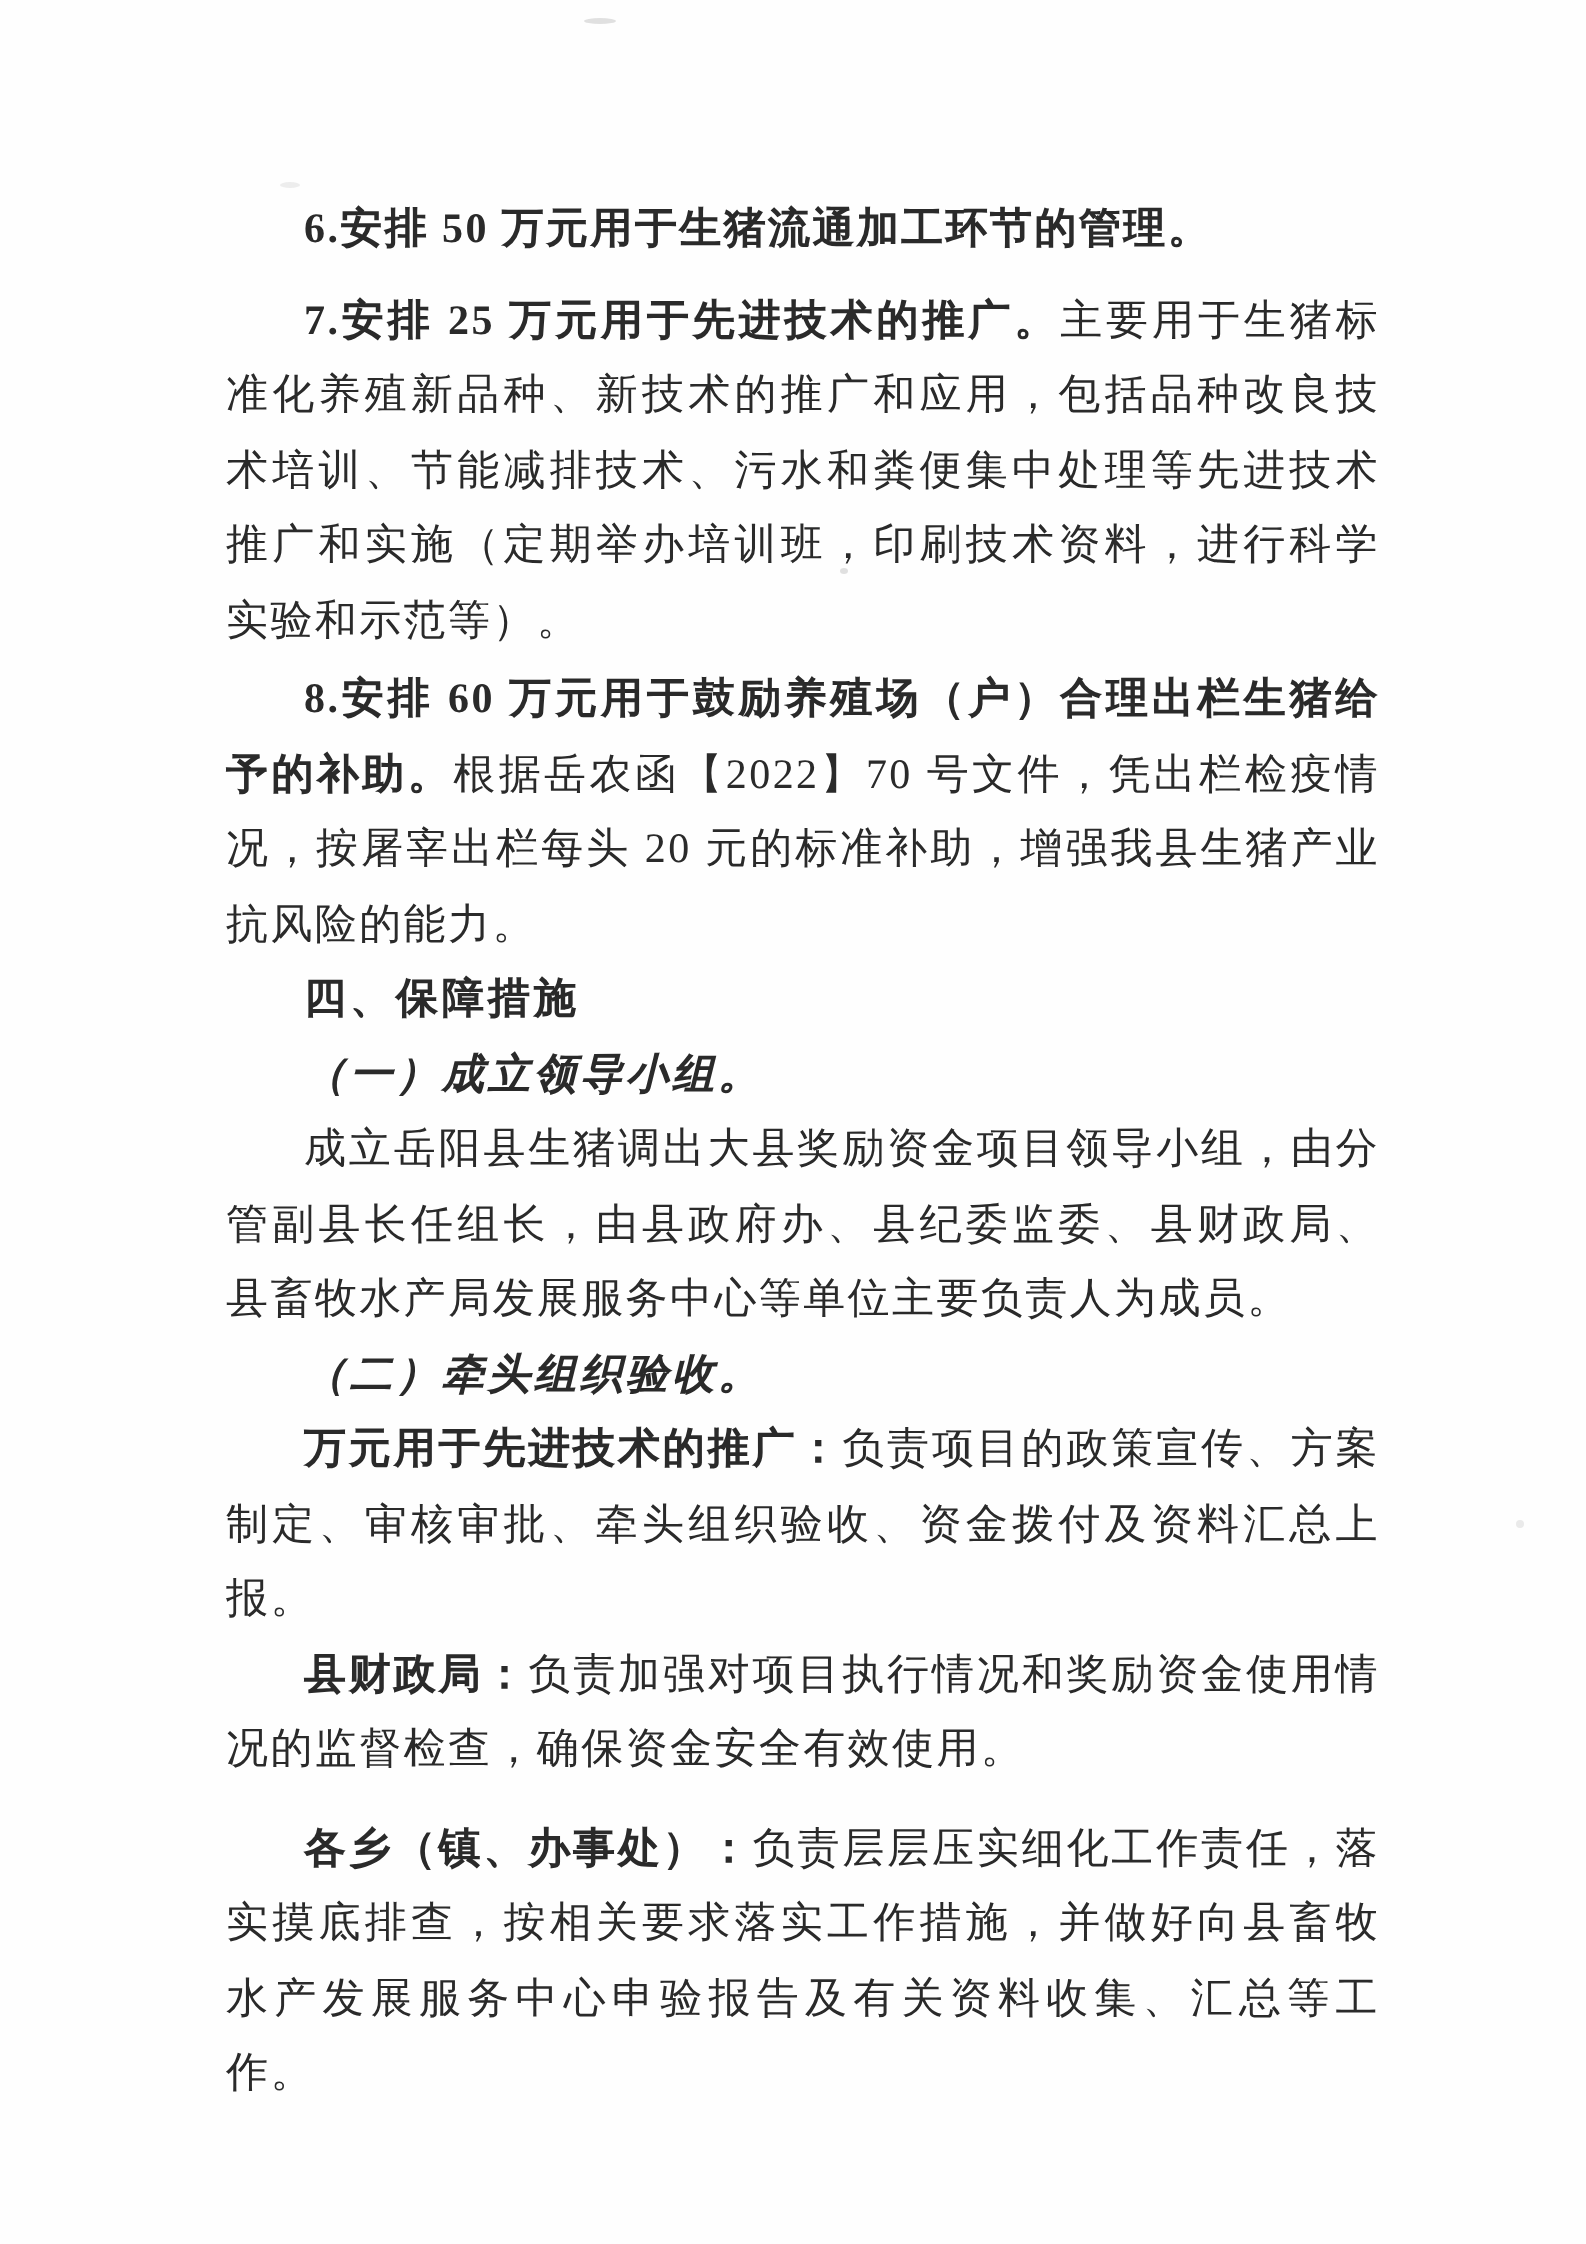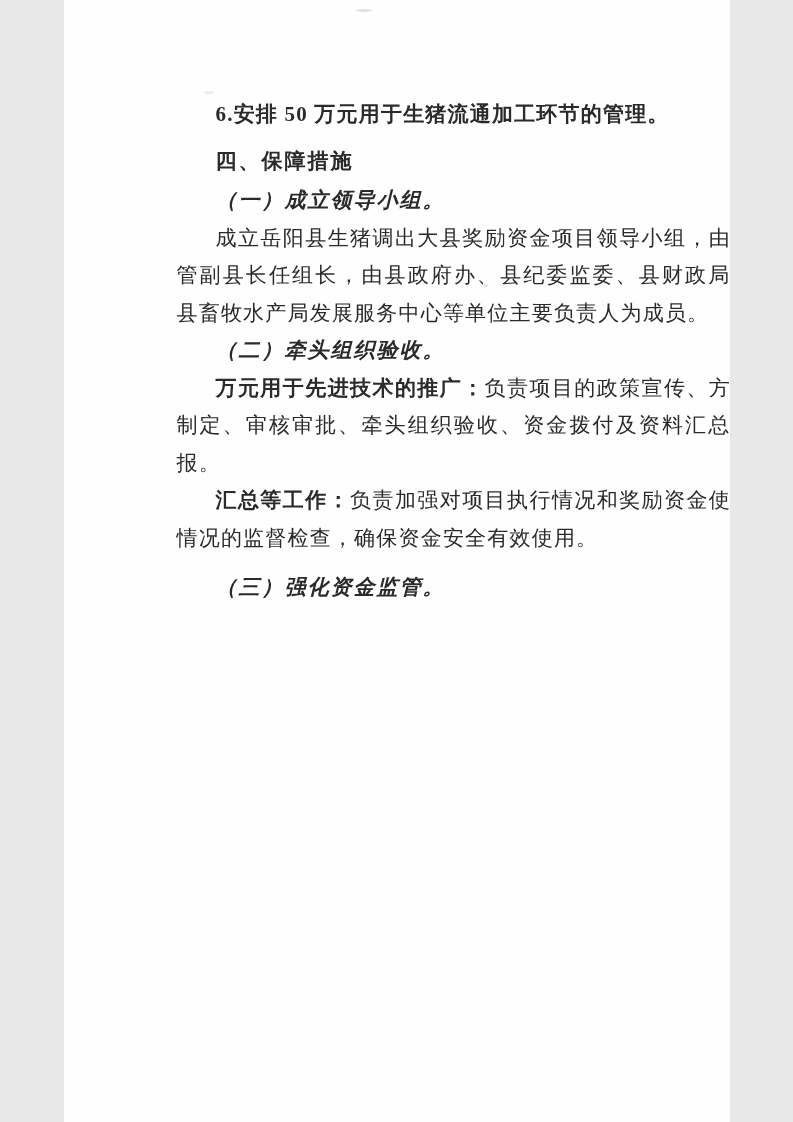--- a/index.html
+++ b/index.html
@@ -2,21 +2,21 @@
 <html><head>
 <meta charset="utf-8">
 <style>
   html, body {
     margin: 0;
     padding: 0;
     background: #e8e8e8;
   }
   .page {
     position: relative;
-    width: 666px;
+    width: 793px;
     height: 1122px;
     margin: 0 auto;
     background: #fefefe;
     overflow: hidden;
     font-family: "Liberation Serif", "DejaVu Serif", serif;
     color: #2a2a2a;
   }
   .content {
     position: absolute;
     left: 113px;
@@ -68,21 +68,23 @@
 </head>
 <body>
 
 <div class="page">
   <div class="speck speck-1"></div>
   <div class="speck speck-2"></div>
   <div class="speck speck-3"></div>
   <div class="speck speck-4"></div>
   <main class="content">
       <p class="para p-body"><span class="run bold">6.安排 50 万元用于生猪流通加工环节的管理。</span></p>
+      <p class="para p-body"><span class="run bold">7.安排 25 万元用于先进技术的推广。</span><span class="run">主要用于生猪标准化养殖新品种、新技术的推广和应用，包括品种改良技术培训、节能减排技术、污水和粪便集中处理等先进技术推广和实施（定期举办培训班，印刷技术资料，进行科学实验和示范等）。</span></p>
+      <p class="para p-body"><span class="run bold">8.安排 60 万元用于鼓励养殖场（户）合理出栏生猪给予的补助。</span><span class="run">根据岳农函【2022】70 号文件，凭出栏检疫情况，按屠宰出栏每头 20 元的标准补助，增强我县生猪产业抗风险的能力。</span></p>
       <p class="para p-section-heading"><span class="run bold">四、保障措施</span></p>
       <p class="para p-sub-heading"><span class="run bold">（一）成立领导小组。</span></p>
       <p class="para p-body"><span class="run">成立岳阳县生猪调出大县奖励资金项目领导小组，由分管副县长任组长，由县政府办、县纪委监委、县财政局、县畜牧水产局发展服务中心等单位主要负责人为成员。</span></p>
       <p class="para p-sub-heading"><span class="run bold">（二）牵头组织验收。</span></p>
       <p class="para p-body"><span class="run bold">万元用于先进技术的推广：</span><span class="run">负责项目的政策宣传、方案制定、审核审批、牵头组织验收、资金拨付及资料汇总上报。</span></p>
-      <p class="para p-body"><span class="run bold">汇总等工作：</span><span class="run">负责加强对项目执行情况和奖励资金使用情况的监督检查，确保资金安全有效使用。</span></p>
-      <p class="para p-sub-heading"><span class="run bold">（三）强化资金监管。</span></p>
+      <p class="para p-body"><span class="run bold">县财政局：</span><span class="run">负责加强对项目执行情况和奖励资金使用情况的监督检查，确保资金安全有效使用。</span></p>
+      <p class="para p-body"><span class="run bold">各乡（镇、办事处）：</span><span class="run">负责层层压实细化工作责任，落实摸底排查，按相关要求落实工作措施，并做好向县畜牧水产发展服务中心申验报告及有关资料收集、汇总等工作。</span></p>
     </main>
 </div>
 
 </body></html>

